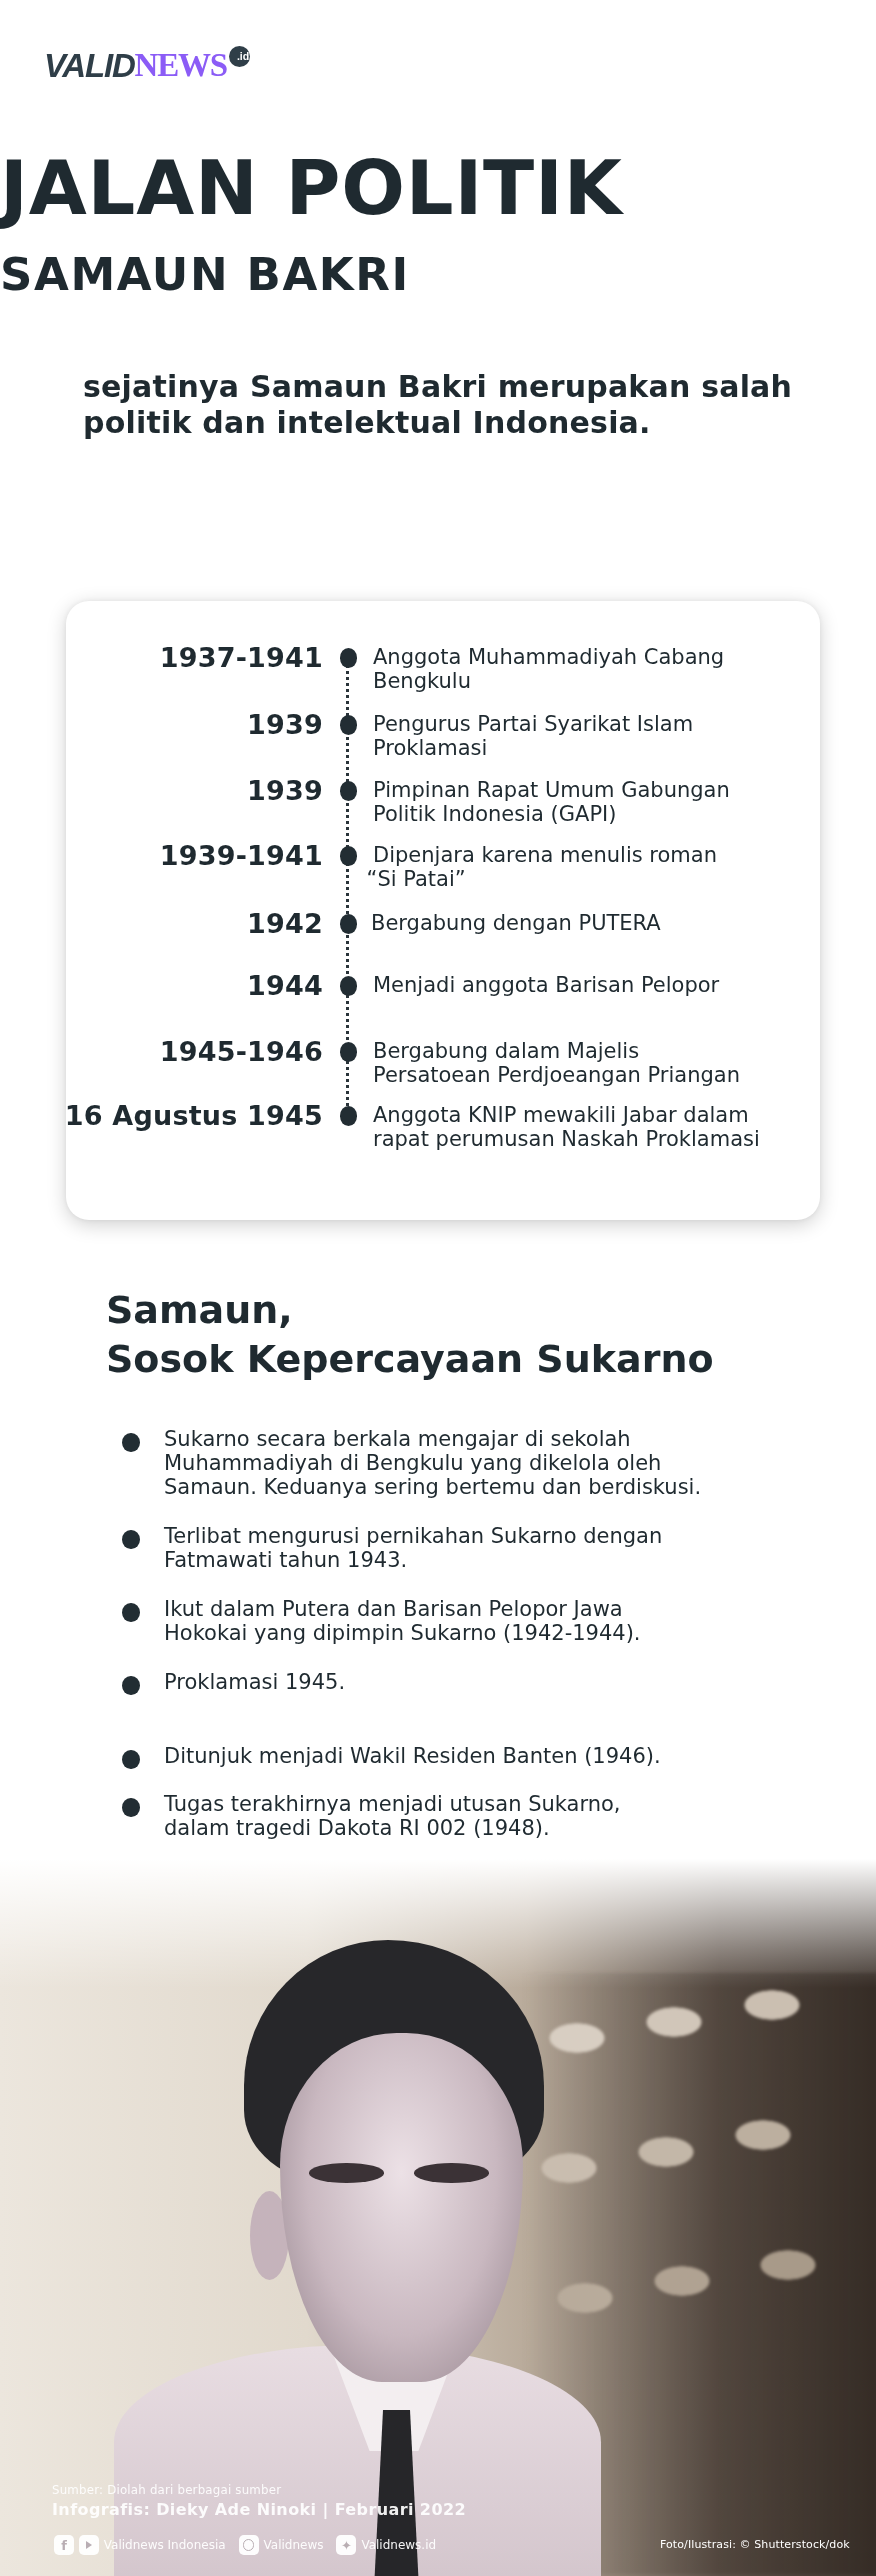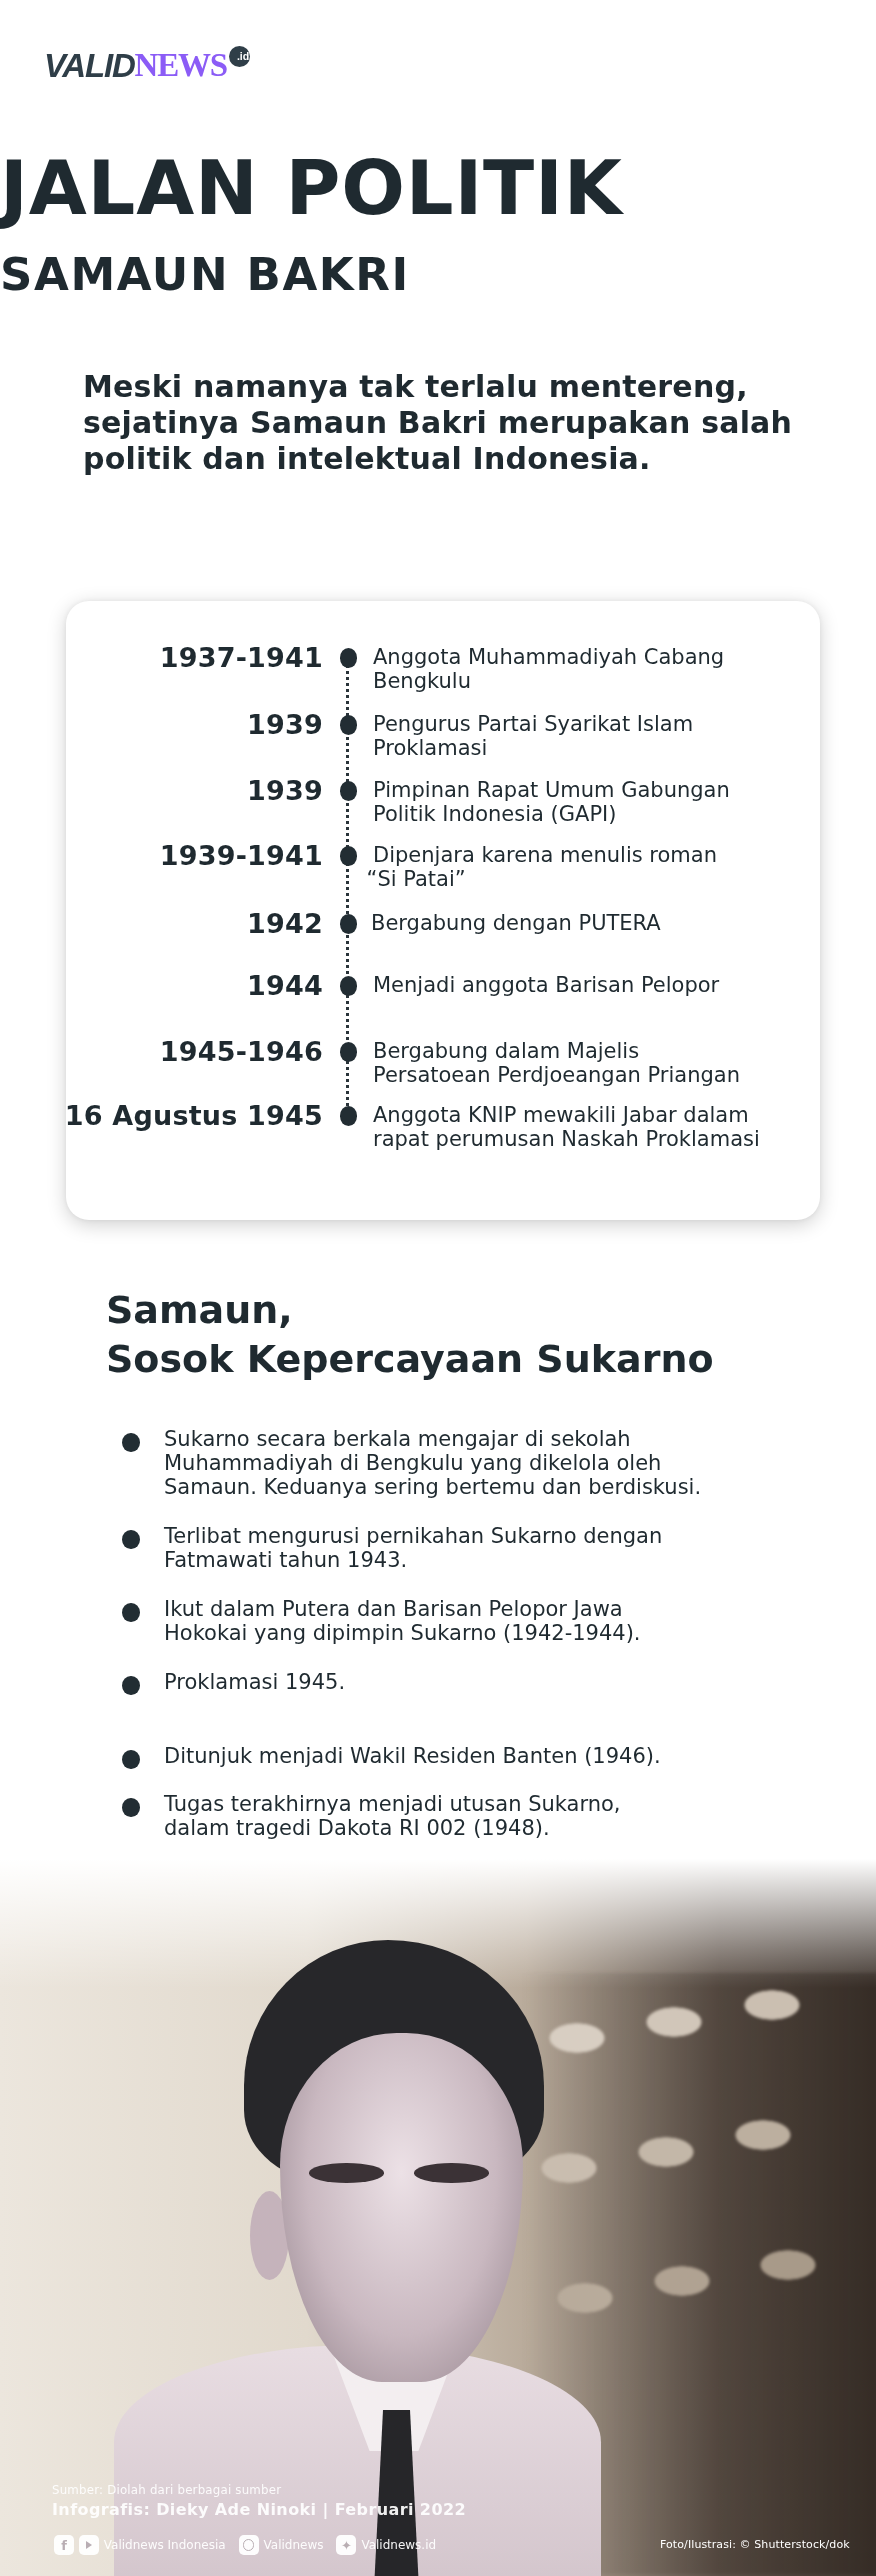--- a/index.html
+++ b/index.html
@@ -186,21 +186,20 @@
     <span>VALID</span>
   </span>
   <span class="news">NEWS</span>
   <span class="badge">.id</span>
 </div>
 
 <h1 class="title main">JALAN POLITIK</h1>
 <h2 class="title sub">SAMAUN BAKRI</h2>
 
 <div class="intro">
-  <div>Meski namanya tak terlalu mentereng,</div>
   <div>sejatinya Samaun Bakri merupakan salah</div>
   <div>politik dan intelektual Indonesia.</div>
 </div>
 
 <div class="card">
   <div class="tl-line"></div>
 
   <div class="tl-item" style="top:39px;">
     <div class="tl-year">1937-1941</div>
     <div class="tl-dot"></div>

